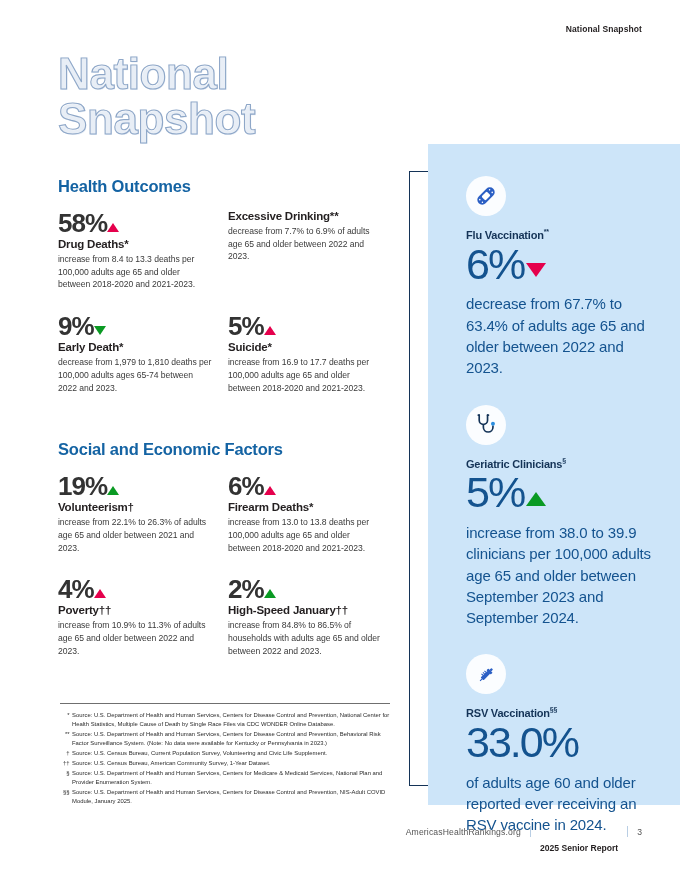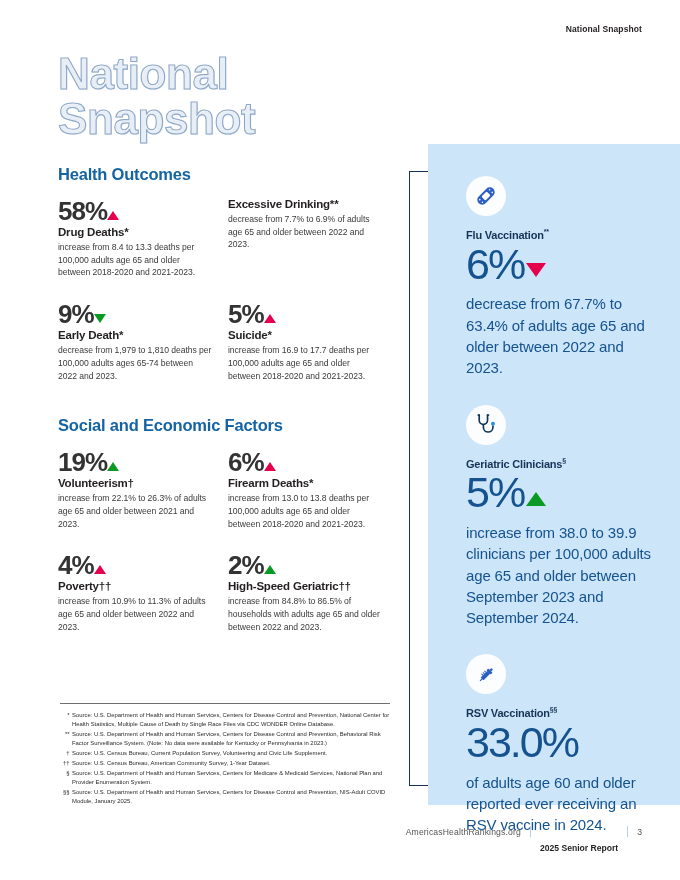--- a/index.html
+++ b/index.html
@@ -49,20 +49,21 @@
     top: 165px;
     width: 340px;
   }
 
   .section-head {
     font-size: 16.5px;
     font-weight: bold;
     color: #1463a3;
     letter-spacing: -.2px;
     margin-bottom: 14px;
+    margin-top: 12px;
   }
 
   .stat-grid {
     display: flex;
     flex-wrap: wrap;
   }
   .stat {
     width: 50%;
     padding-right: 14px;
     margin-bottom: 22px;
@@ -289,21 +290,21 @@
           <span class="tri up red"></span>
         </div>
         <div class="stat-label">Poverty††</div>
         <div class="stat-desc">increase from 10.9% to 11.3% of adults age 65 and older between 2022 and 2023.</div>
       </div>
       <div class="stat">
         <div class="stat-value-row">
           <span class="stat-value">2%</span>
           <span class="tri up green"></span>
         </div>
-        <div class="stat-label">High-Speed Geriatric††</div>
+        <div class="stat-label">High-Speed January††</div>
         <div class="stat-desc">increase from 84.8% to 86.5% of households with adults age 65 and older between 2022 and 2023.</div>
       </div>
     </div>
   </div>
 
 <div class="footnotes" id="footnotes">
     <div class="fn">
       <span class="fn-mark">*</span>
       <span class="fn-text">Source: U.S. Department of Health and Human Services, Centers for Disease Control and Prevention, National Center for Health Statistics, Multiple Cause of Death by Single Race Files via CDC WONDER Online Database.</span>
     </div>

